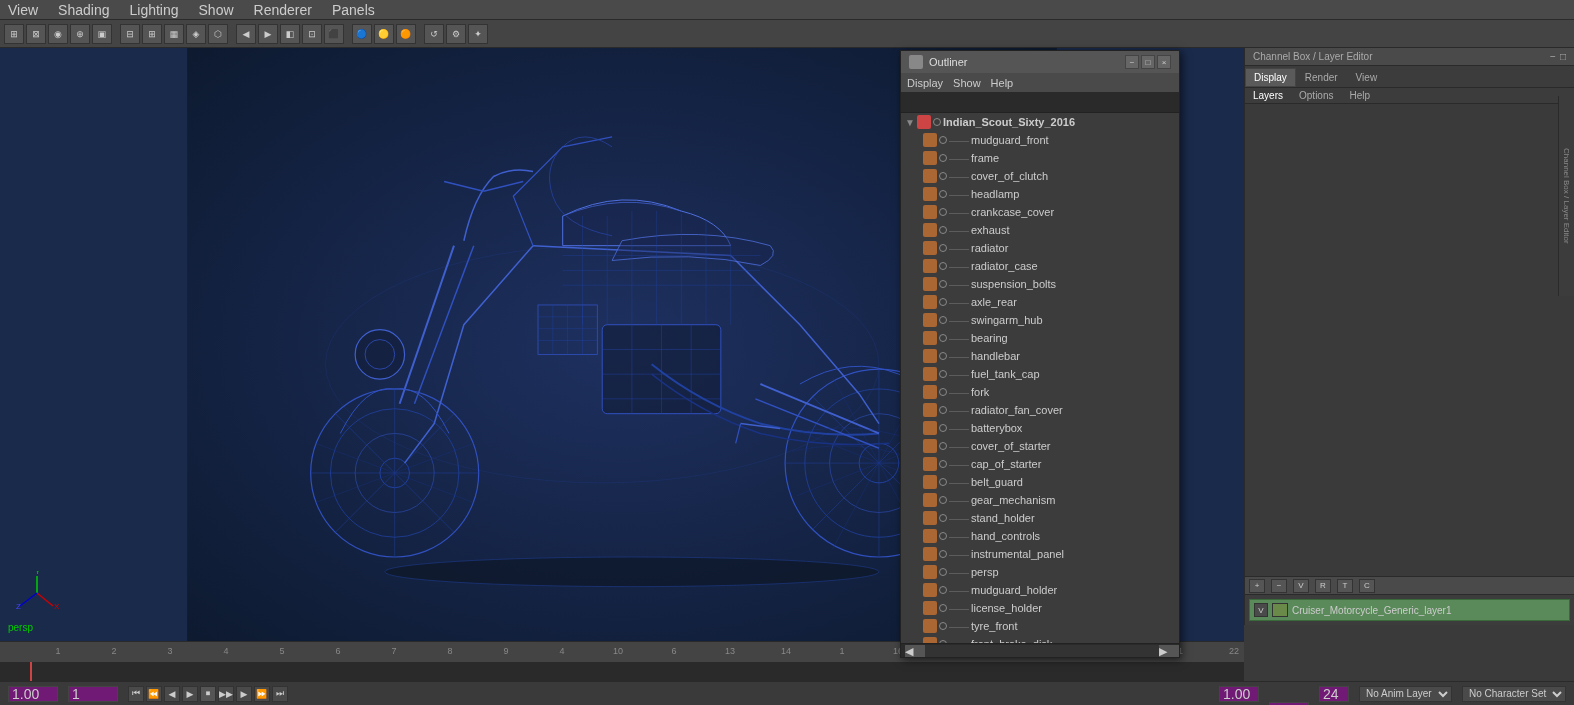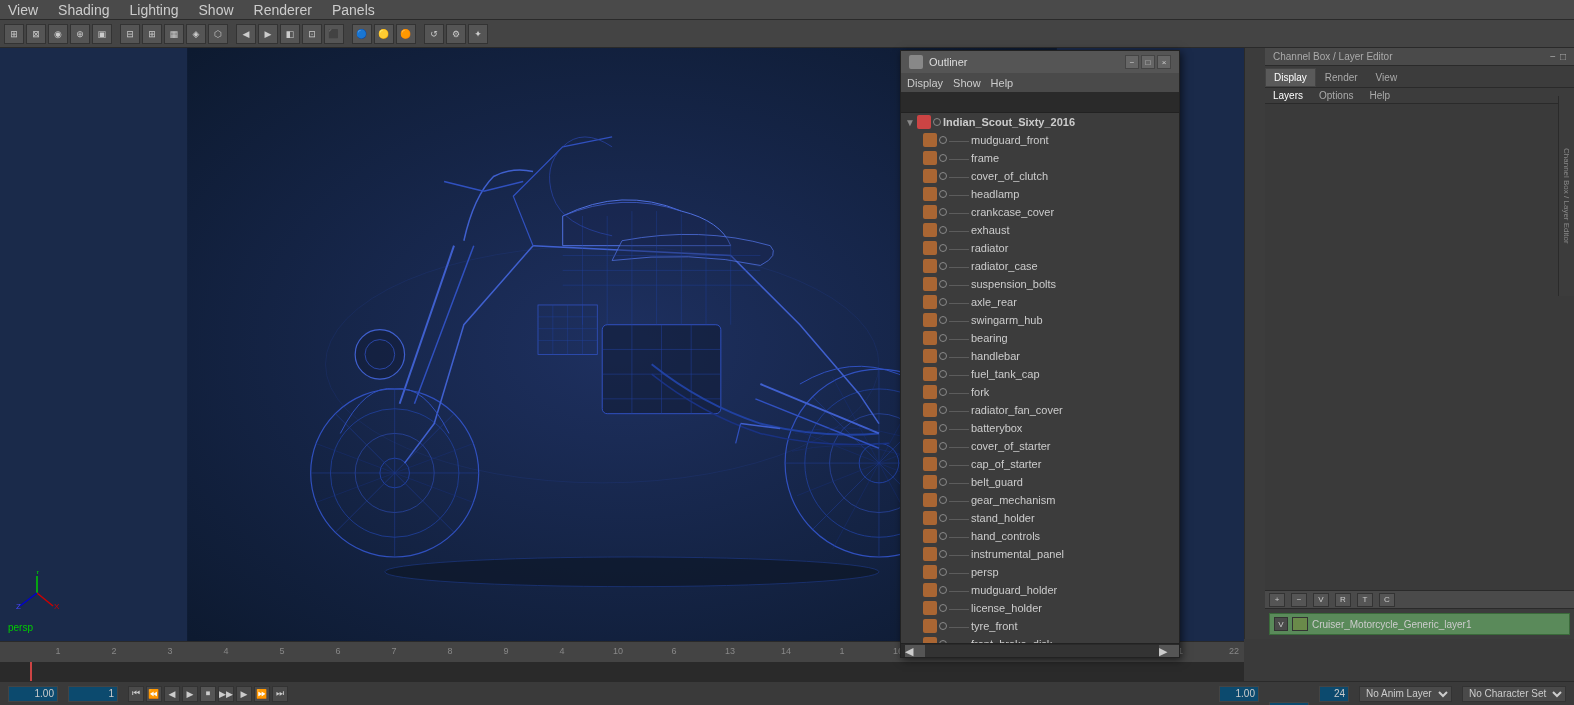--- a/index.html
+++ b/index.html
@@ -395,28 +395,28 @@
       gap: 10px;
     }
     .status-item {
       font-size: 10px;
       color: #aaa;
       display: flex;
       align-items: center;
       gap: 4px;
     }
     .status-input {
-      background: #0c4a6e;
+      background: #701a75;
       border: 1px solid #444;
       color: #ccc;
-      font-size: 10px;
+      font-size: 14px;
       width: 50px;
       height: 16px;
       padding: 0 3px;
-      text-align: right;
+      text-align: left;
     }
     #playback-controls {
       display: flex;
       gap: 2px;
       align-items: center;
     }
     .play-btn {
       width: 16px;
       height: 16px;
       background: #4a4a4a;
@@ -639,21 +639,21 @@
     <svg style="position:absolute;bottom:25px;left:15px;width:45px;height:45px;">
       <line x1="22" y1="22" x2="22" y2="5" stroke="#00cc00" stroke-width="1.5"></line>
       <line x1="22" y1="22" x2="38" y2="35" stroke="#cc0000" stroke-width="1.5"></line>
       <line x1="22" y1="22" x2="5" y2="35" stroke="#0000cc" stroke-width="1.5"></line>
       <text x="20" y="3" fill="#00cc00" font-size="8">Y</text>
       <text x="39" y="38" fill="#cc0000" font-size="8">X</text>
       <text x="1" y="38" fill="#4444ff" font-size="8">Z</text>
     </svg>
   </div>
 
-  <div id="right-panel" style="position:absolute; right:0; top:0; bottom:2px; width:330px;padding-left:20px;">
+  <div id="right-panel" style="position:absolute; right:0; top:0; bottom:16px; width:330px;">
 
     <div id="channel-box-header">
       <span>Channel Box / Layer Editor</span>
       <div style="display:flex;gap:4px;">
         <span style="font-size:10px;cursor:pointer;">−</span>
         <span style="font-size:10px;cursor:pointer;">□</span>
       </div>
     </div>
 
     <div id="cb-display-tabs">

